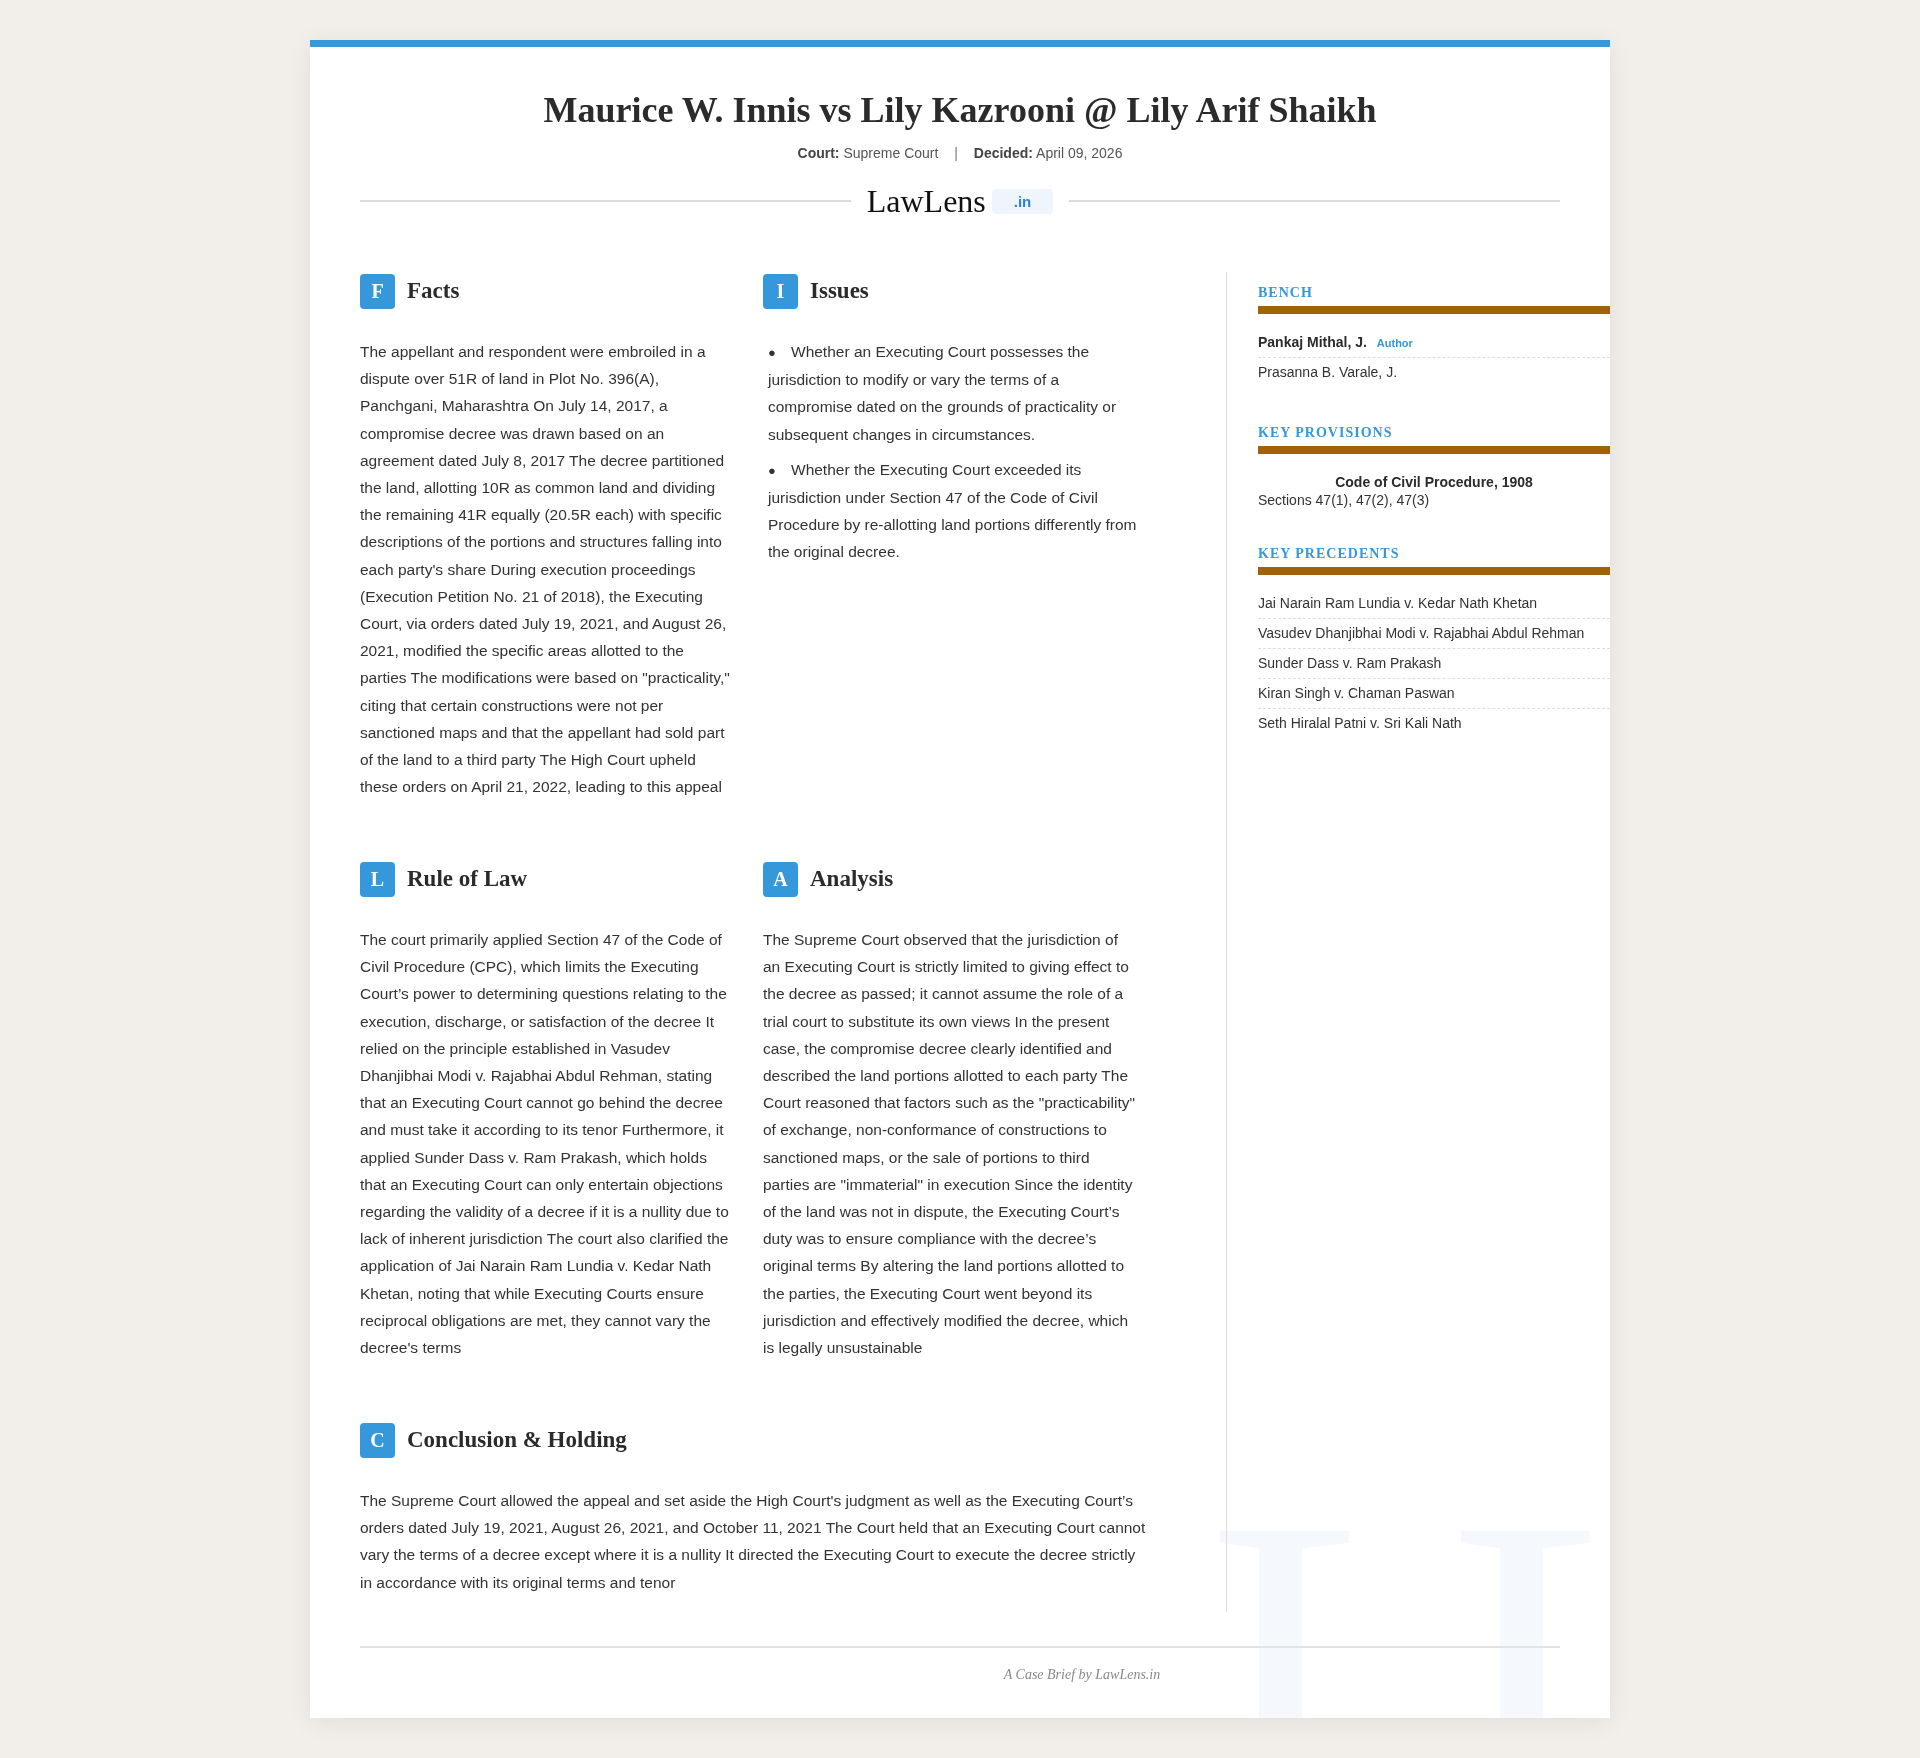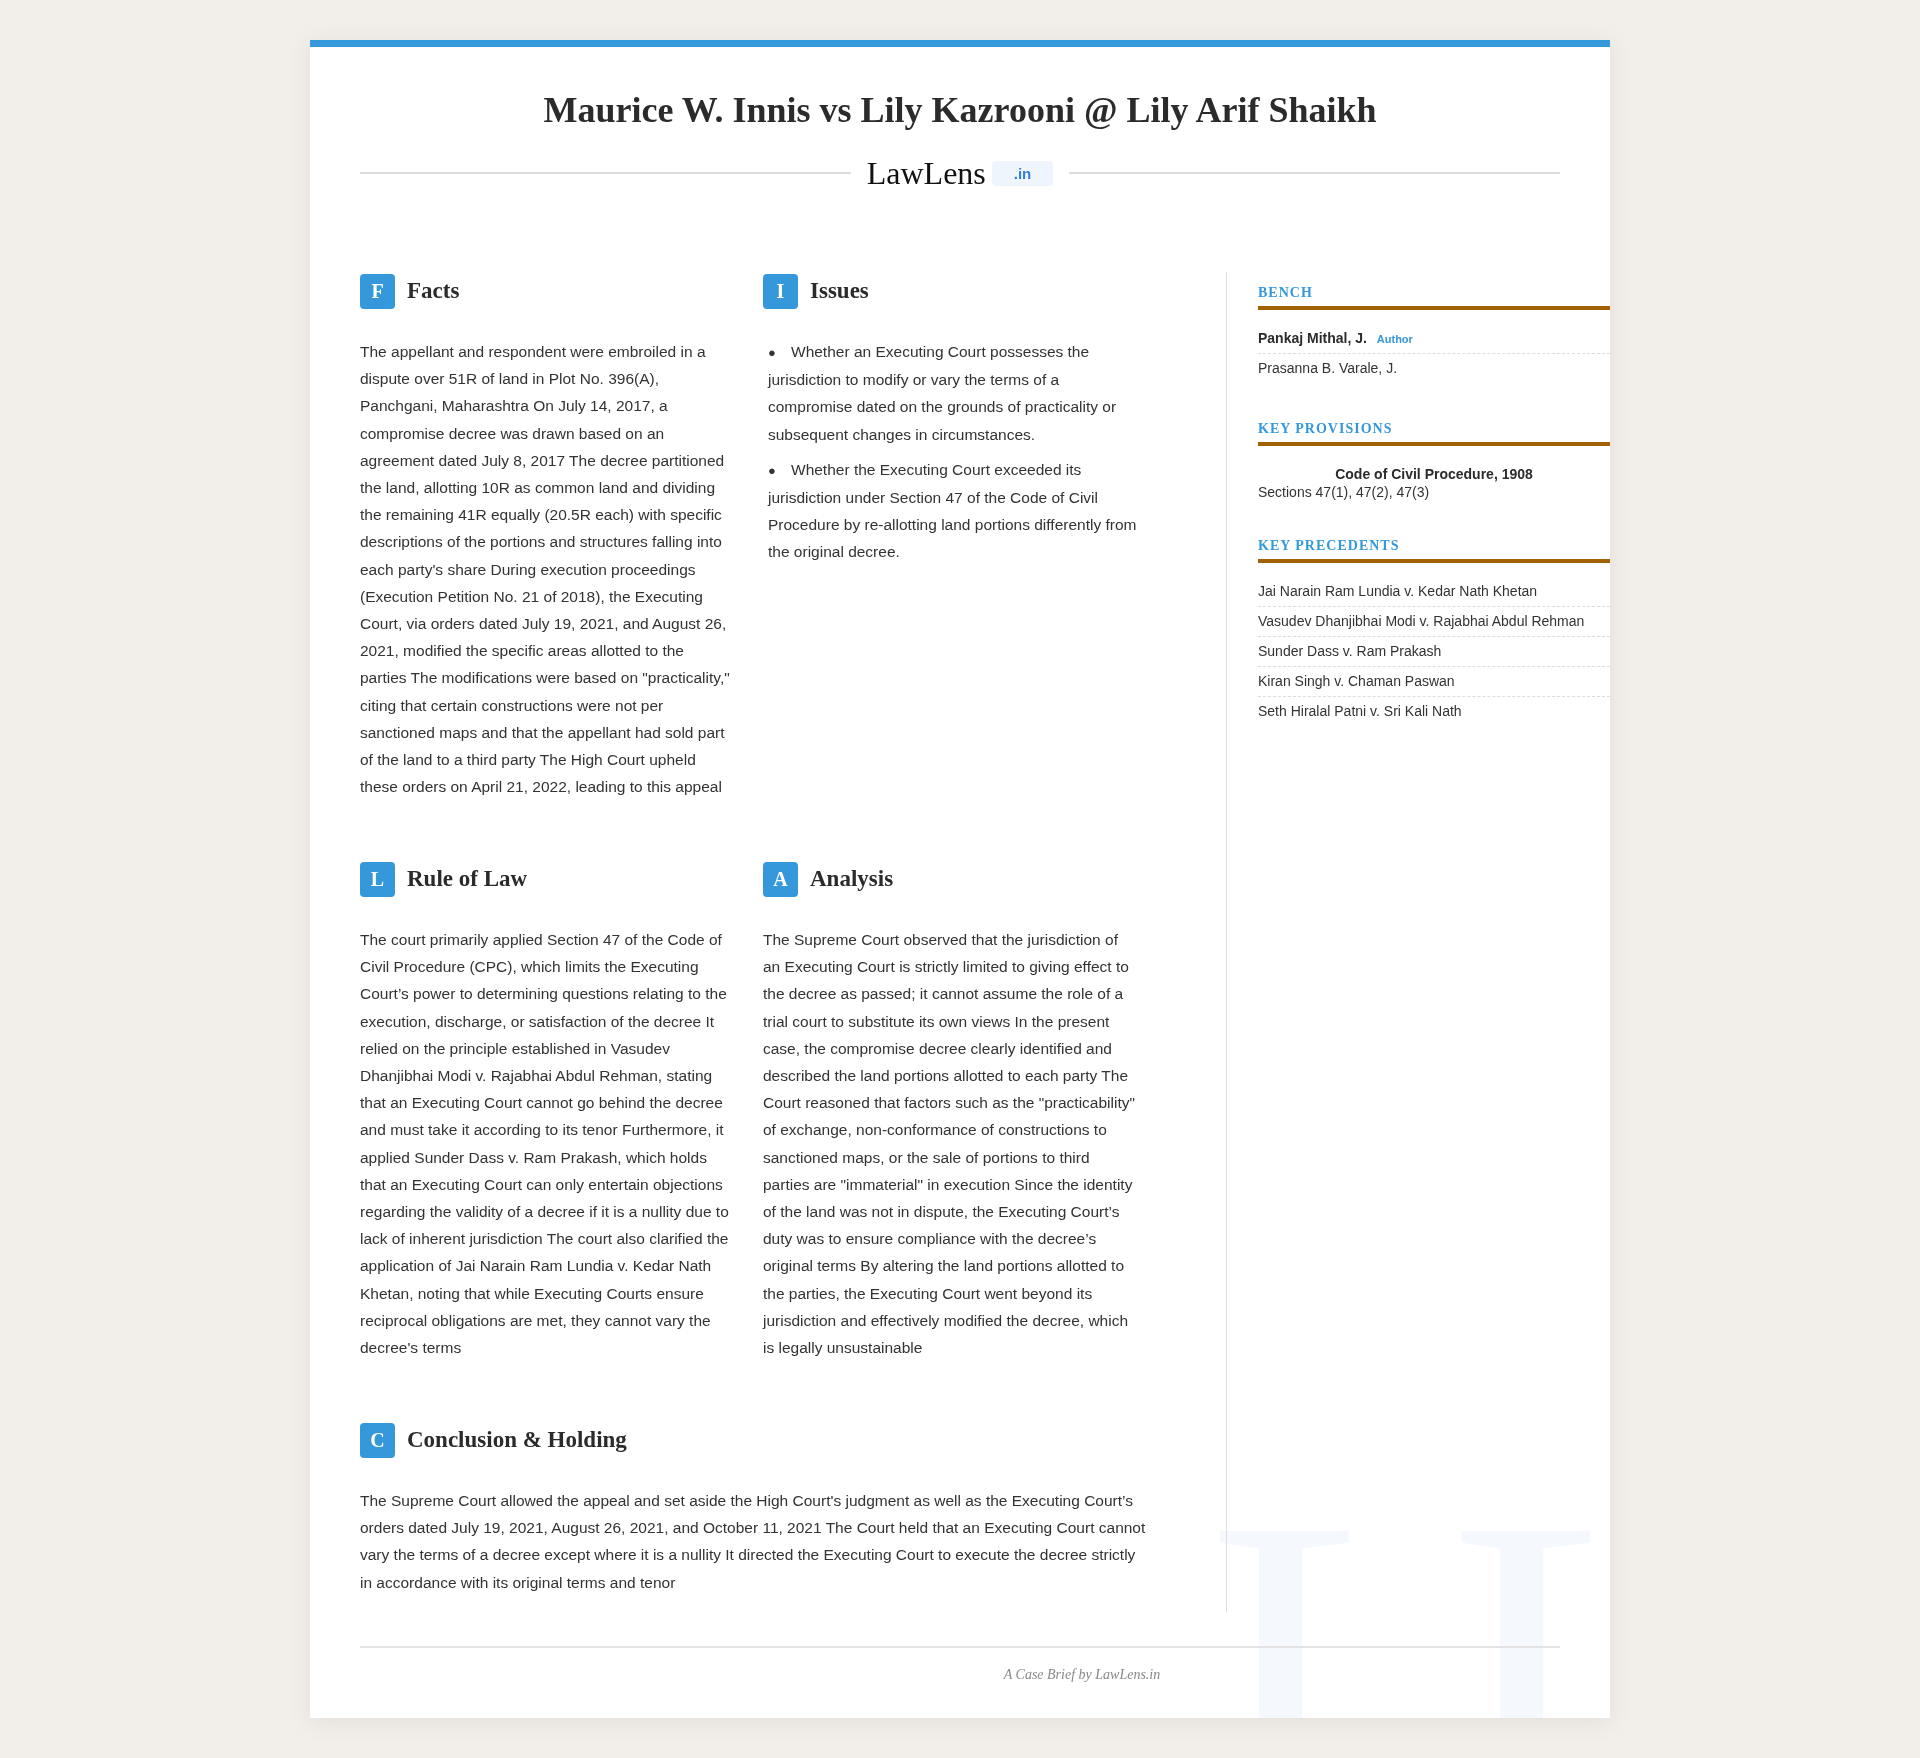--- a/index.html
+++ b/index.html
@@ -155,21 +155,21 @@
       font-size: 13px;
     }
     .side-block { margin-bottom: 38px; }
     .side-head {
       font-family: "Liberation Serif", serif;
       font-weight: bold;
       font-size: 14px;
       letter-spacing: 1px;
       color: #3498db;
       padding-bottom: 5px;
-      border-bottom: 4px solid #a16207;
+      border-bottom: 8px solid #a16207;
       margin-top: 12px;
     }
     .side-list { margin-top: 14px; font-size: 14px; color: #333; }
     .side-item {
       padding: 6px 0 7px 0;
       border-bottom: 1px dashed #dddddd;
     }
     .side-item:last-child { border-bottom: none; }
     .judge-author { font-weight: bold; color: #2b2b2b; }
     .author-tag {
@@ -203,20 +203,27 @@
     }
   </style>
 </head>
 <body>
 
 <div class="card">
   <div class="watermark">LL</div>
 
   <div class="header">
     <h1 class="title">Maurice W. Innis vs Lily Kazrooni @ Lily Arif Shaikh</h1>
+    <div class="meta">
+      <b>Court:</b>
+      <span>Supreme Court</span>
+      <span class="sep">|</span>
+      <b>Decided:</b>
+      <span>April 09, 2026</span>
+    </div>
     <div class="brand-row">
       <div class="brand-line"></div>
       <div class="brand">
         <span class="brand-name">LawLens</span>
         <span class="brand-tld">.in</span>
       </div>
       <div class="brand-line"></div>
     </div>
   </div>
 

